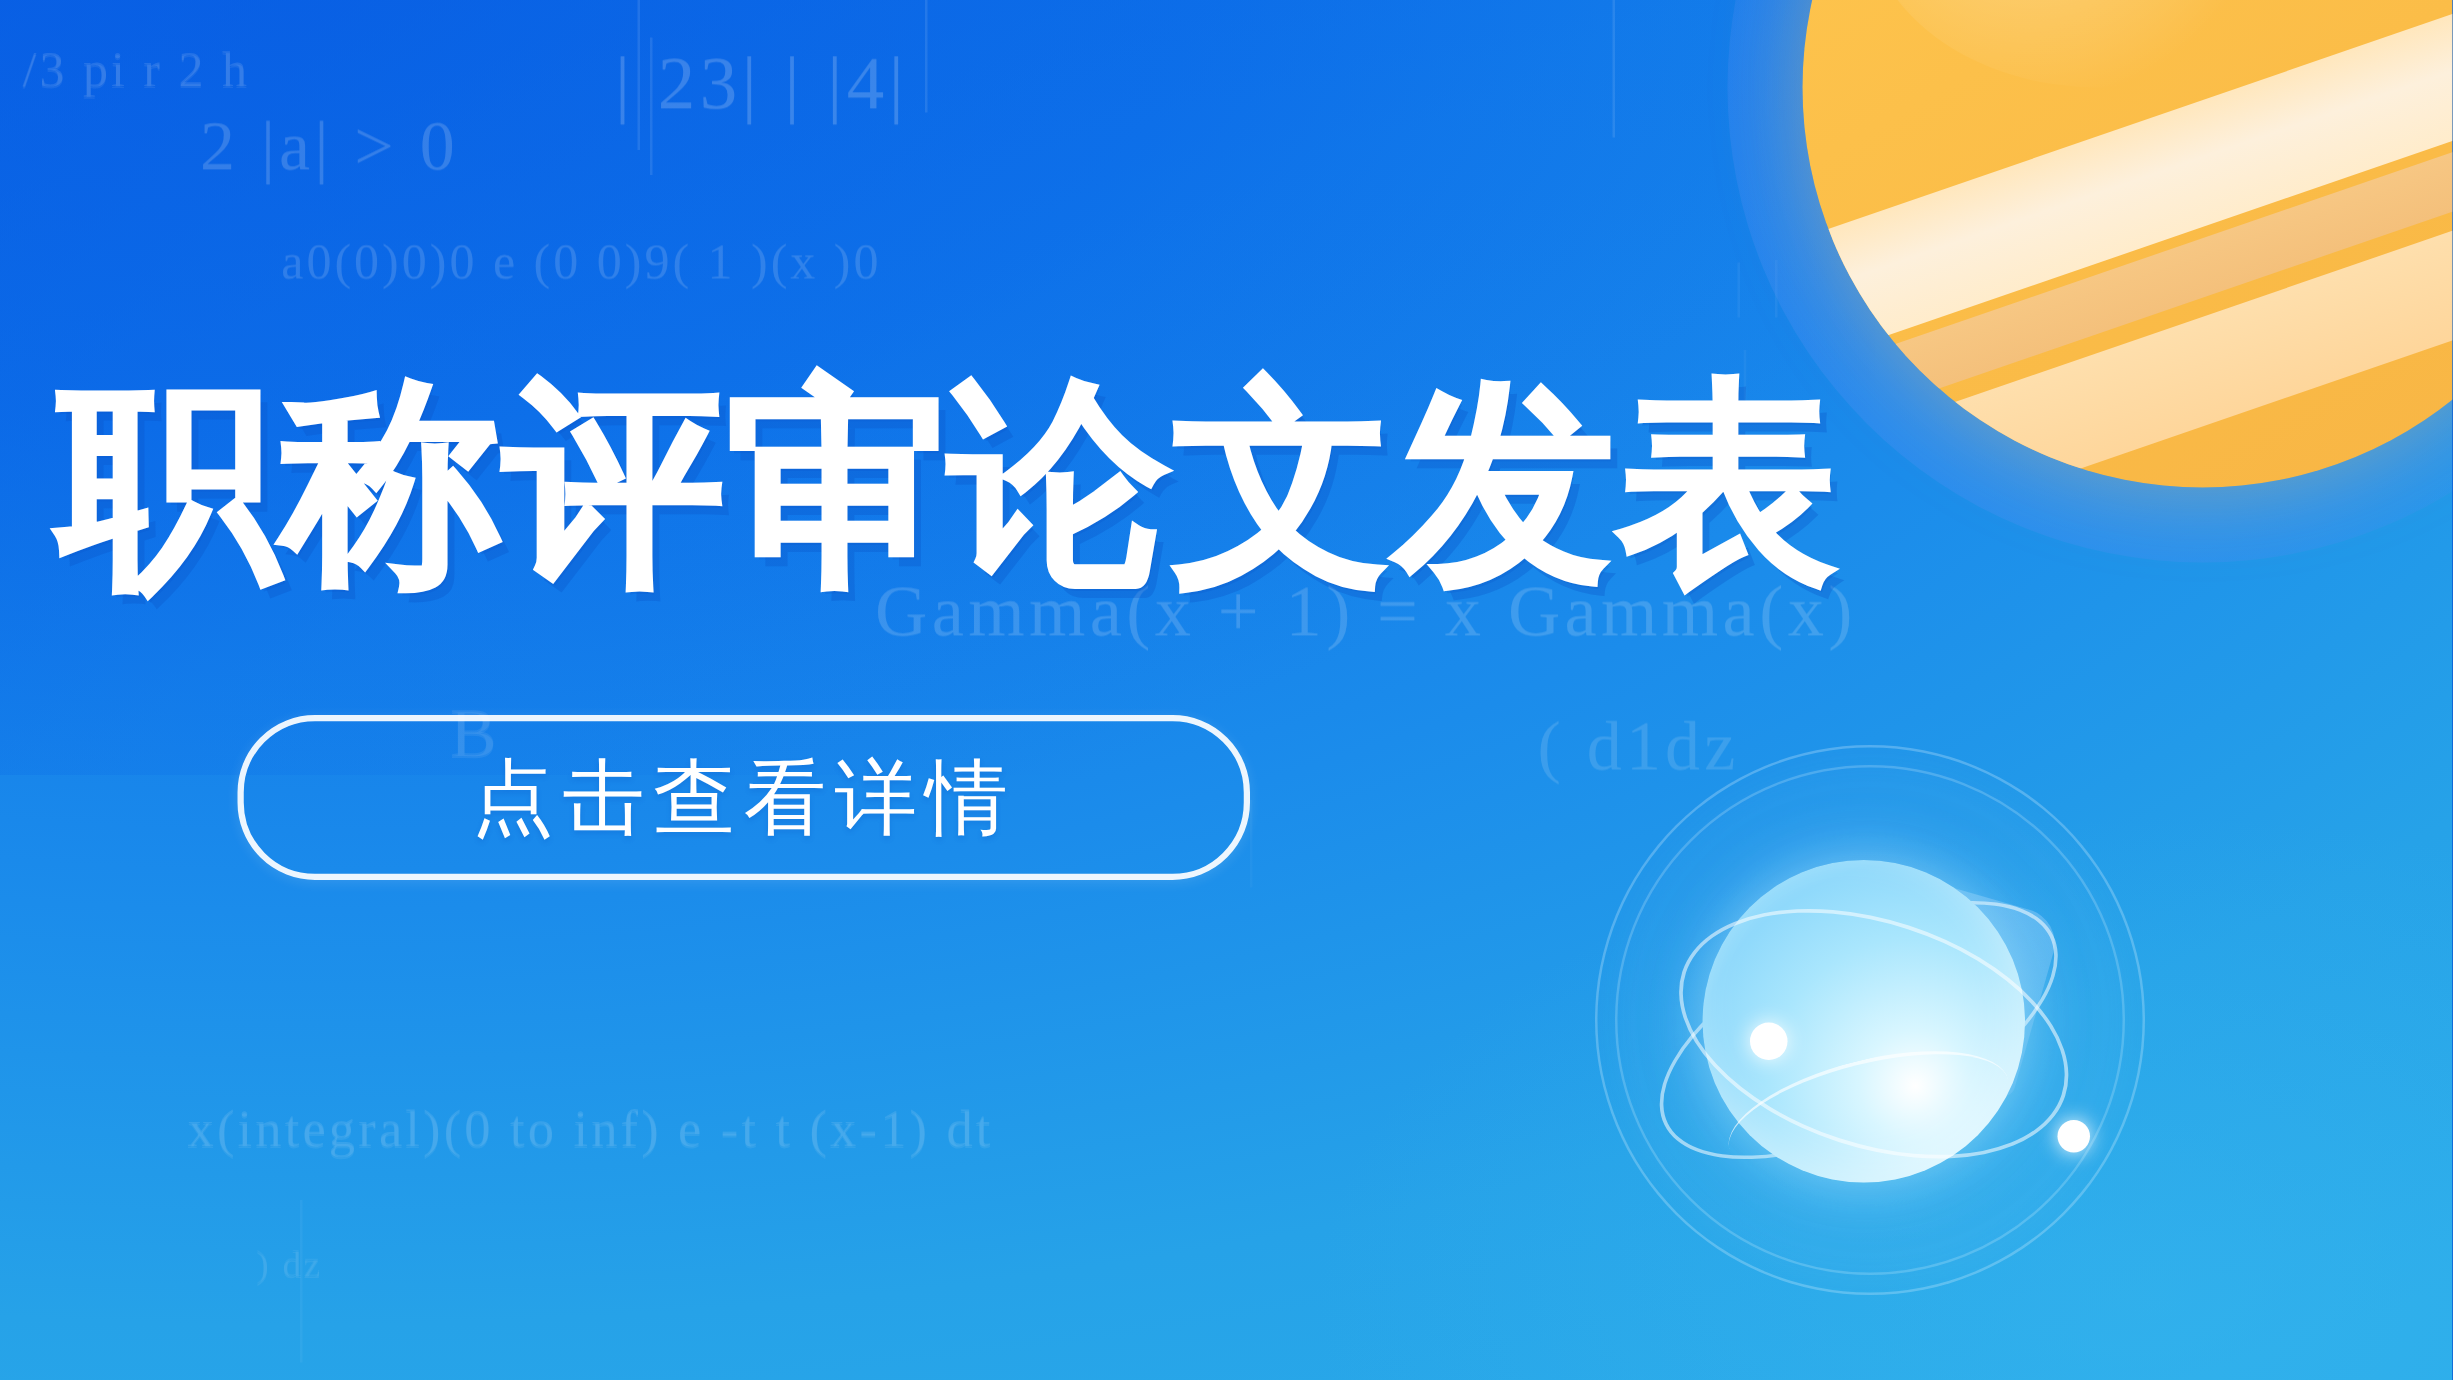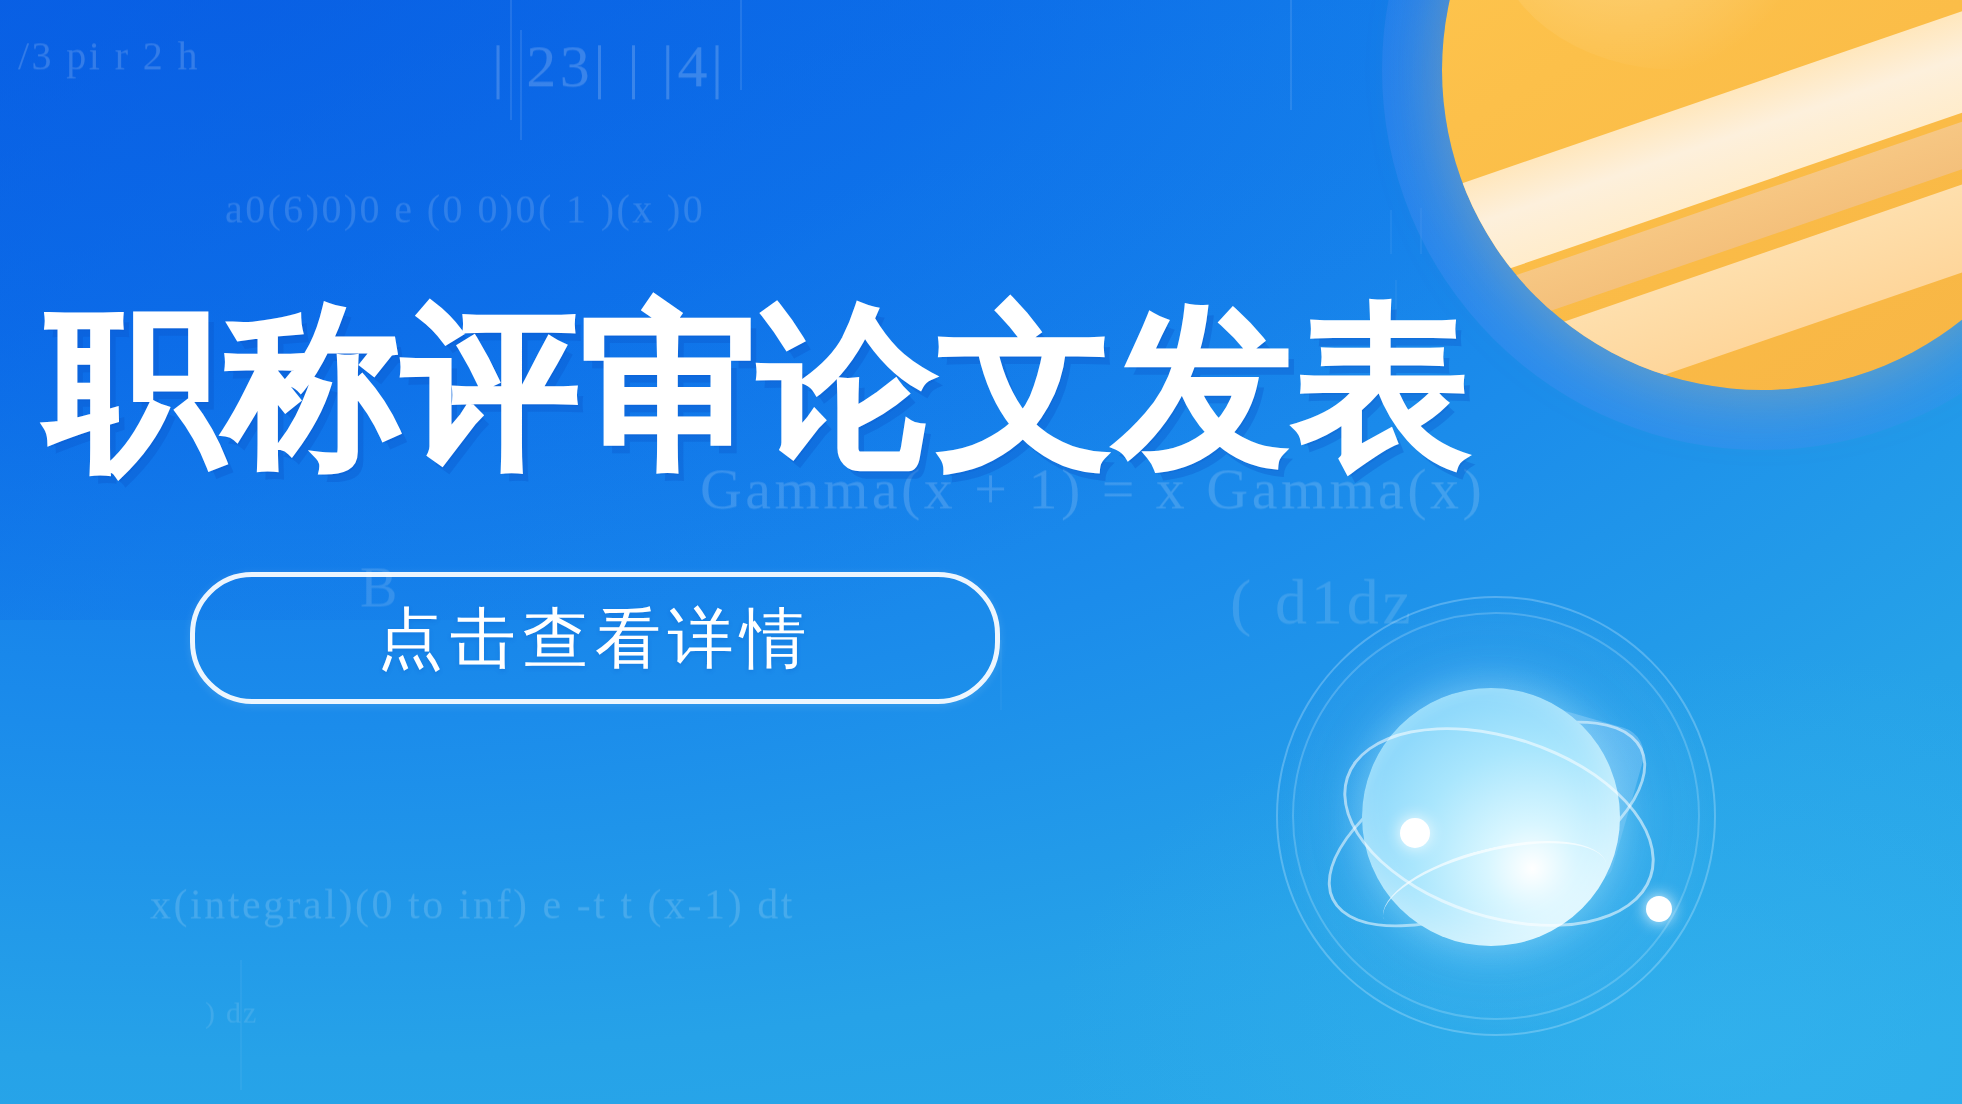--- a/index.html
+++ b/index.html
@@ -32,21 +32,21 @@
     letter-spacing:.06em;
     user-select:none;
     text-shadow:0 1px 0 rgba(255,255,255,.07);
   }
   .f1{left:18px;  top:32px;  font-size:40px;}
   .f1b{left:492px;top:32px;  font-size:60px; color:rgba(255,255,255,.13);}
   .f2{left:160px; top:85px;  font-size:56px;}
   .f3{left:225px; top:185px; font-size:40px; color:rgba(255,255,255,.085);}
   .f4{left:700px; top:455px; font-size:58px; color:rgba(255,255,255,.10);text-align:right;}
   .f5{left:360px; top:555px; font-size:56px; color:rgba(255,255,255,.075);}
-  .f6{left:1230px;top:565px; font-size:64px; color:rgba(255,255,255,.075);}
+  .f6{left:1230px;top:565px; font-size:56px; color:rgba(255,255,255,.075);}
   .f7{left:150px; top:880px; font-size:42px; color:rgba(255,255,255,.10);}
   .f8{left:205px; top:995px; font-size:30px; color:rgba(255,255,255,.055);}
   
   .hair{position:absolute;background:rgba(255,255,255,.10);pointer-events:none;}
   .hair.v{width:2px;}
 
   
   .planet-wrap{position:absolute;right:-120px;top:-250px;width:640px;height:640px;}
   .planet-glow{
     position:absolute;inset:-60px;border-radius:50%;
@@ -148,21 +148,22 @@
   <div class="hair v" style="left:1290px;top:0;height:110px;"></div>
   <div class="hair v" style="left:520px;top:30px;height:110px;"></div>
   <div class="hair v" style="left:1390px;top:210px;height:44px;opacity:.55;"></div>
   <div class="hair v" style="left:1420px;top:208px;height:46px;opacity:.55;"></div>
   <div class="hair v" style="left:1395px;top:280px;height:40px;opacity:.45;"></div>
   <div class="hair v" style="left:240px;top:960px;height:130px;opacity:.45;"></div>
   <div class="hair v" style="left:1000px;top:640px;height:70px;opacity:.35;"></div>
 
   <div class="formula f1">/3 pi r 2 h</div>
   <div class="formula f1b">| 23| | |4|</div>
-  <div class="formula f3">a0(6)0)0  e (0  0)0( 1 )(x )0</div>
+  <div class="formula f2">2  |a| &gt; 0</div>
+  <div class="formula f3">a0(0)0)0  e (0  0)9( 1 )(x )0</div>
   <div class="formula f4">Gamma(x + 1)  =  x Gamma(x)</div>
   <div class="formula f5">B</div>
   <div class="formula f6">( d1dz</div>
   <div class="formula f7">x(integral)(0 to inf) e -t t (x-1) dt</div>
   <div class="formula f8">)  dz</div>
 
   <div class="planet-wrap">
     <div class="planet-glow"></div>
     <div class="planet">
       <div class="hl"></div>

